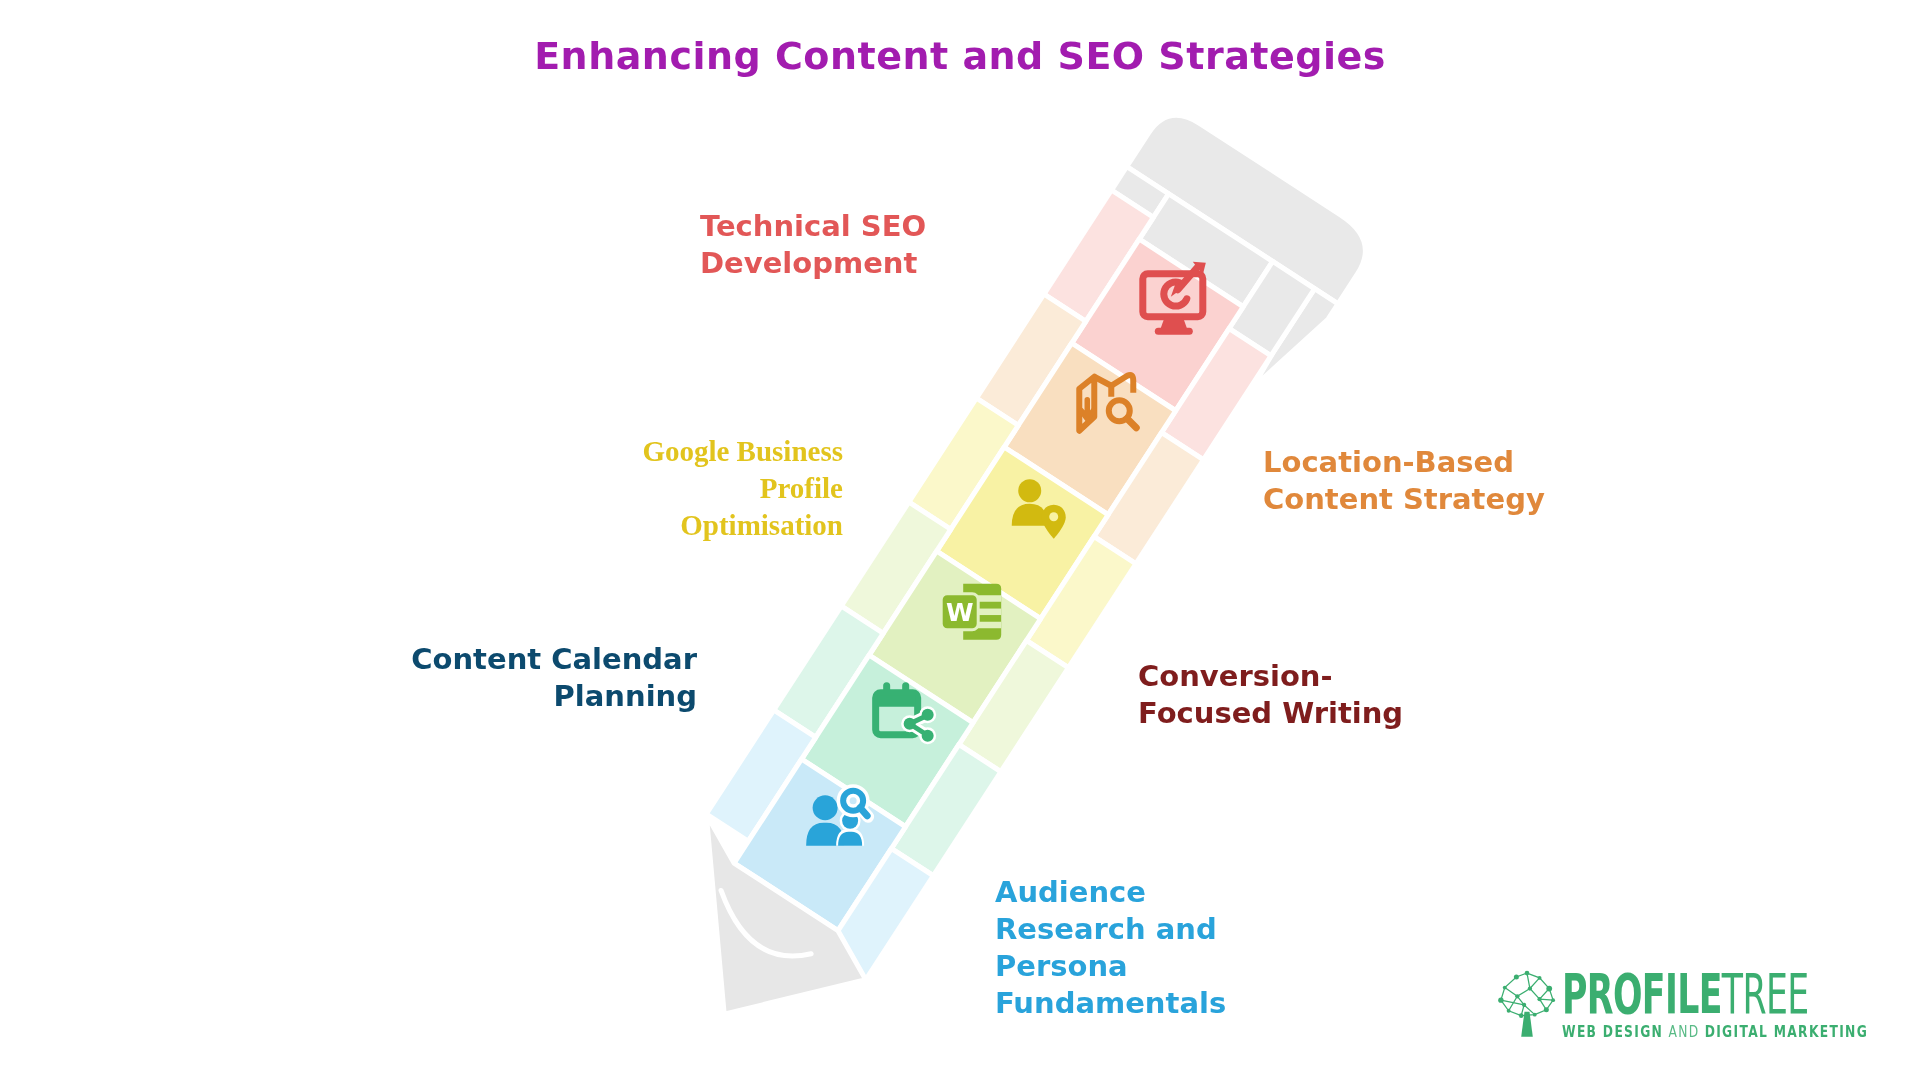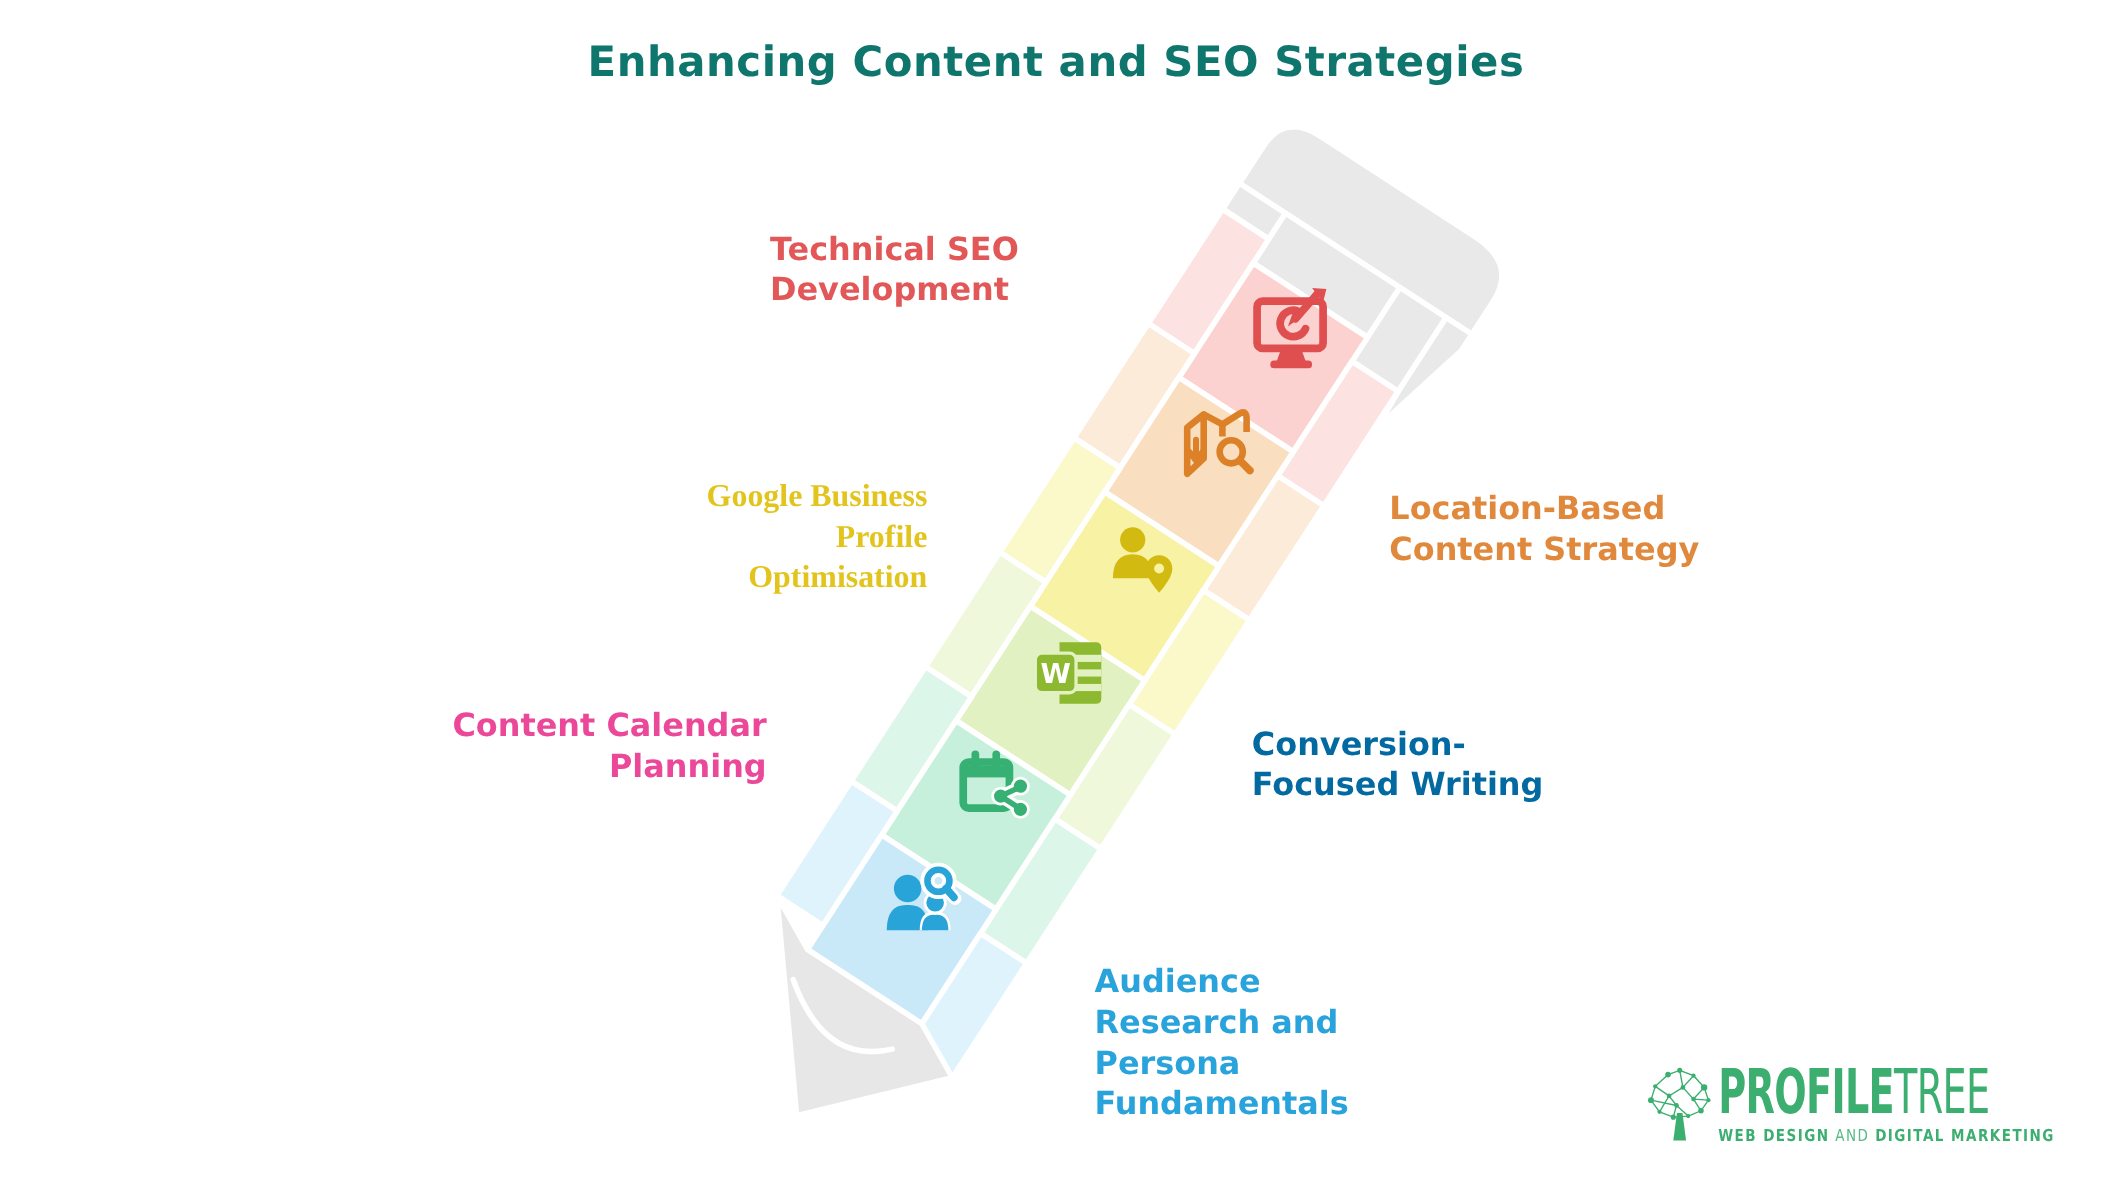--- a/index.html
+++ b/index.html
@@ -28,21 +28,21 @@
   .tagline{display:inline-block;transform:scaleX(0.82);transform-origin:left top;
            font-size:15px;letter-spacing:1.6px;white-space:nowrap;margin-top:0px;}
   .tag-bold{font-weight:bold;}
   .tag-light{font-weight:normal;opacity:.85;}
 </style>
 </head>
 <body>
 
 <div class="stage">
 
-  <div class="title" style="color: #0f766e;">Enhancing Content and SEO Strategies</div>
+  <div class="title" style="color: #a21caf;">Enhancing Content and SEO Strategies</div>
 
   <svg class="pencil-svg" width="1920" height="1080" viewBox="0 0 1920 1080">
     <g transform="translate(1286,127) rotate(33)" stroke-linejoin="round">
 
       <path d="M-112,120 L-112,80 Q-112,44 -74,44 L94,44 Q140,44 140,84 L140,120 Z" stroke="#FFFFFF" stroke-width="5" fill="#E9E9E9"></path>
       <path d="M112,120 L140,120 L140,138 L114,238 L112,196 Z" stroke="#FFFFFF" stroke-width="5" fill="#E9E9E9"></path>
 
       <rect x="-112" y="120" width="50" height="28" stroke="#FFFFFF" stroke-width="5" fill="#E9E9E9"></rect>
       <rect x="-62" y="120" width="124" height="54" stroke="#FFFFFF" stroke-width="5" fill="#E9E9E9"></rect>
       <rect x="62" y="120" width="50" height="80" stroke="#FFFFFF" stroke-width="5" fill="#E9E9E9"></rect>
@@ -157,31 +157,31 @@
     <div>Technical SEO</div>
     <div>Development</div>
   </div>
 
   <div class="label lbl-google align-right" style="color: rgb(226, 196, 29);">
     <div>Google Business</div>
     <div>Profile</div>
     <div>Optimisation</div>
   </div>
 
-  <div class="label lbl-calendar align-right" style="color: #ec4899;">
+  <div class="label lbl-calendar align-right" style="color: #0c4a6e;">
     <div>Content Calendar</div>
     <div>Planning</div>
   </div>
 
   <div class="label lbl-location align-left" style="color: rgb(224, 136, 59);">
     <div>Location-Based</div>
     <div>Content Strategy</div>
   </div>
 
-  <div class="label lbl-conversion align-left" style="color: #0369a1;">
+  <div class="label lbl-conversion align-left" style="color: #7f1d1d;">
     <div>Conversion-</div>
     <div>Focused Writing</div>
   </div>
 
   <div class="label lbl-audience align-left" style="color: rgb(41, 163, 219);">
     <div>Audience</div>
     <div>Research and</div>
     <div>Persona</div>
     <div>Fundamentals</div>
   </div>

